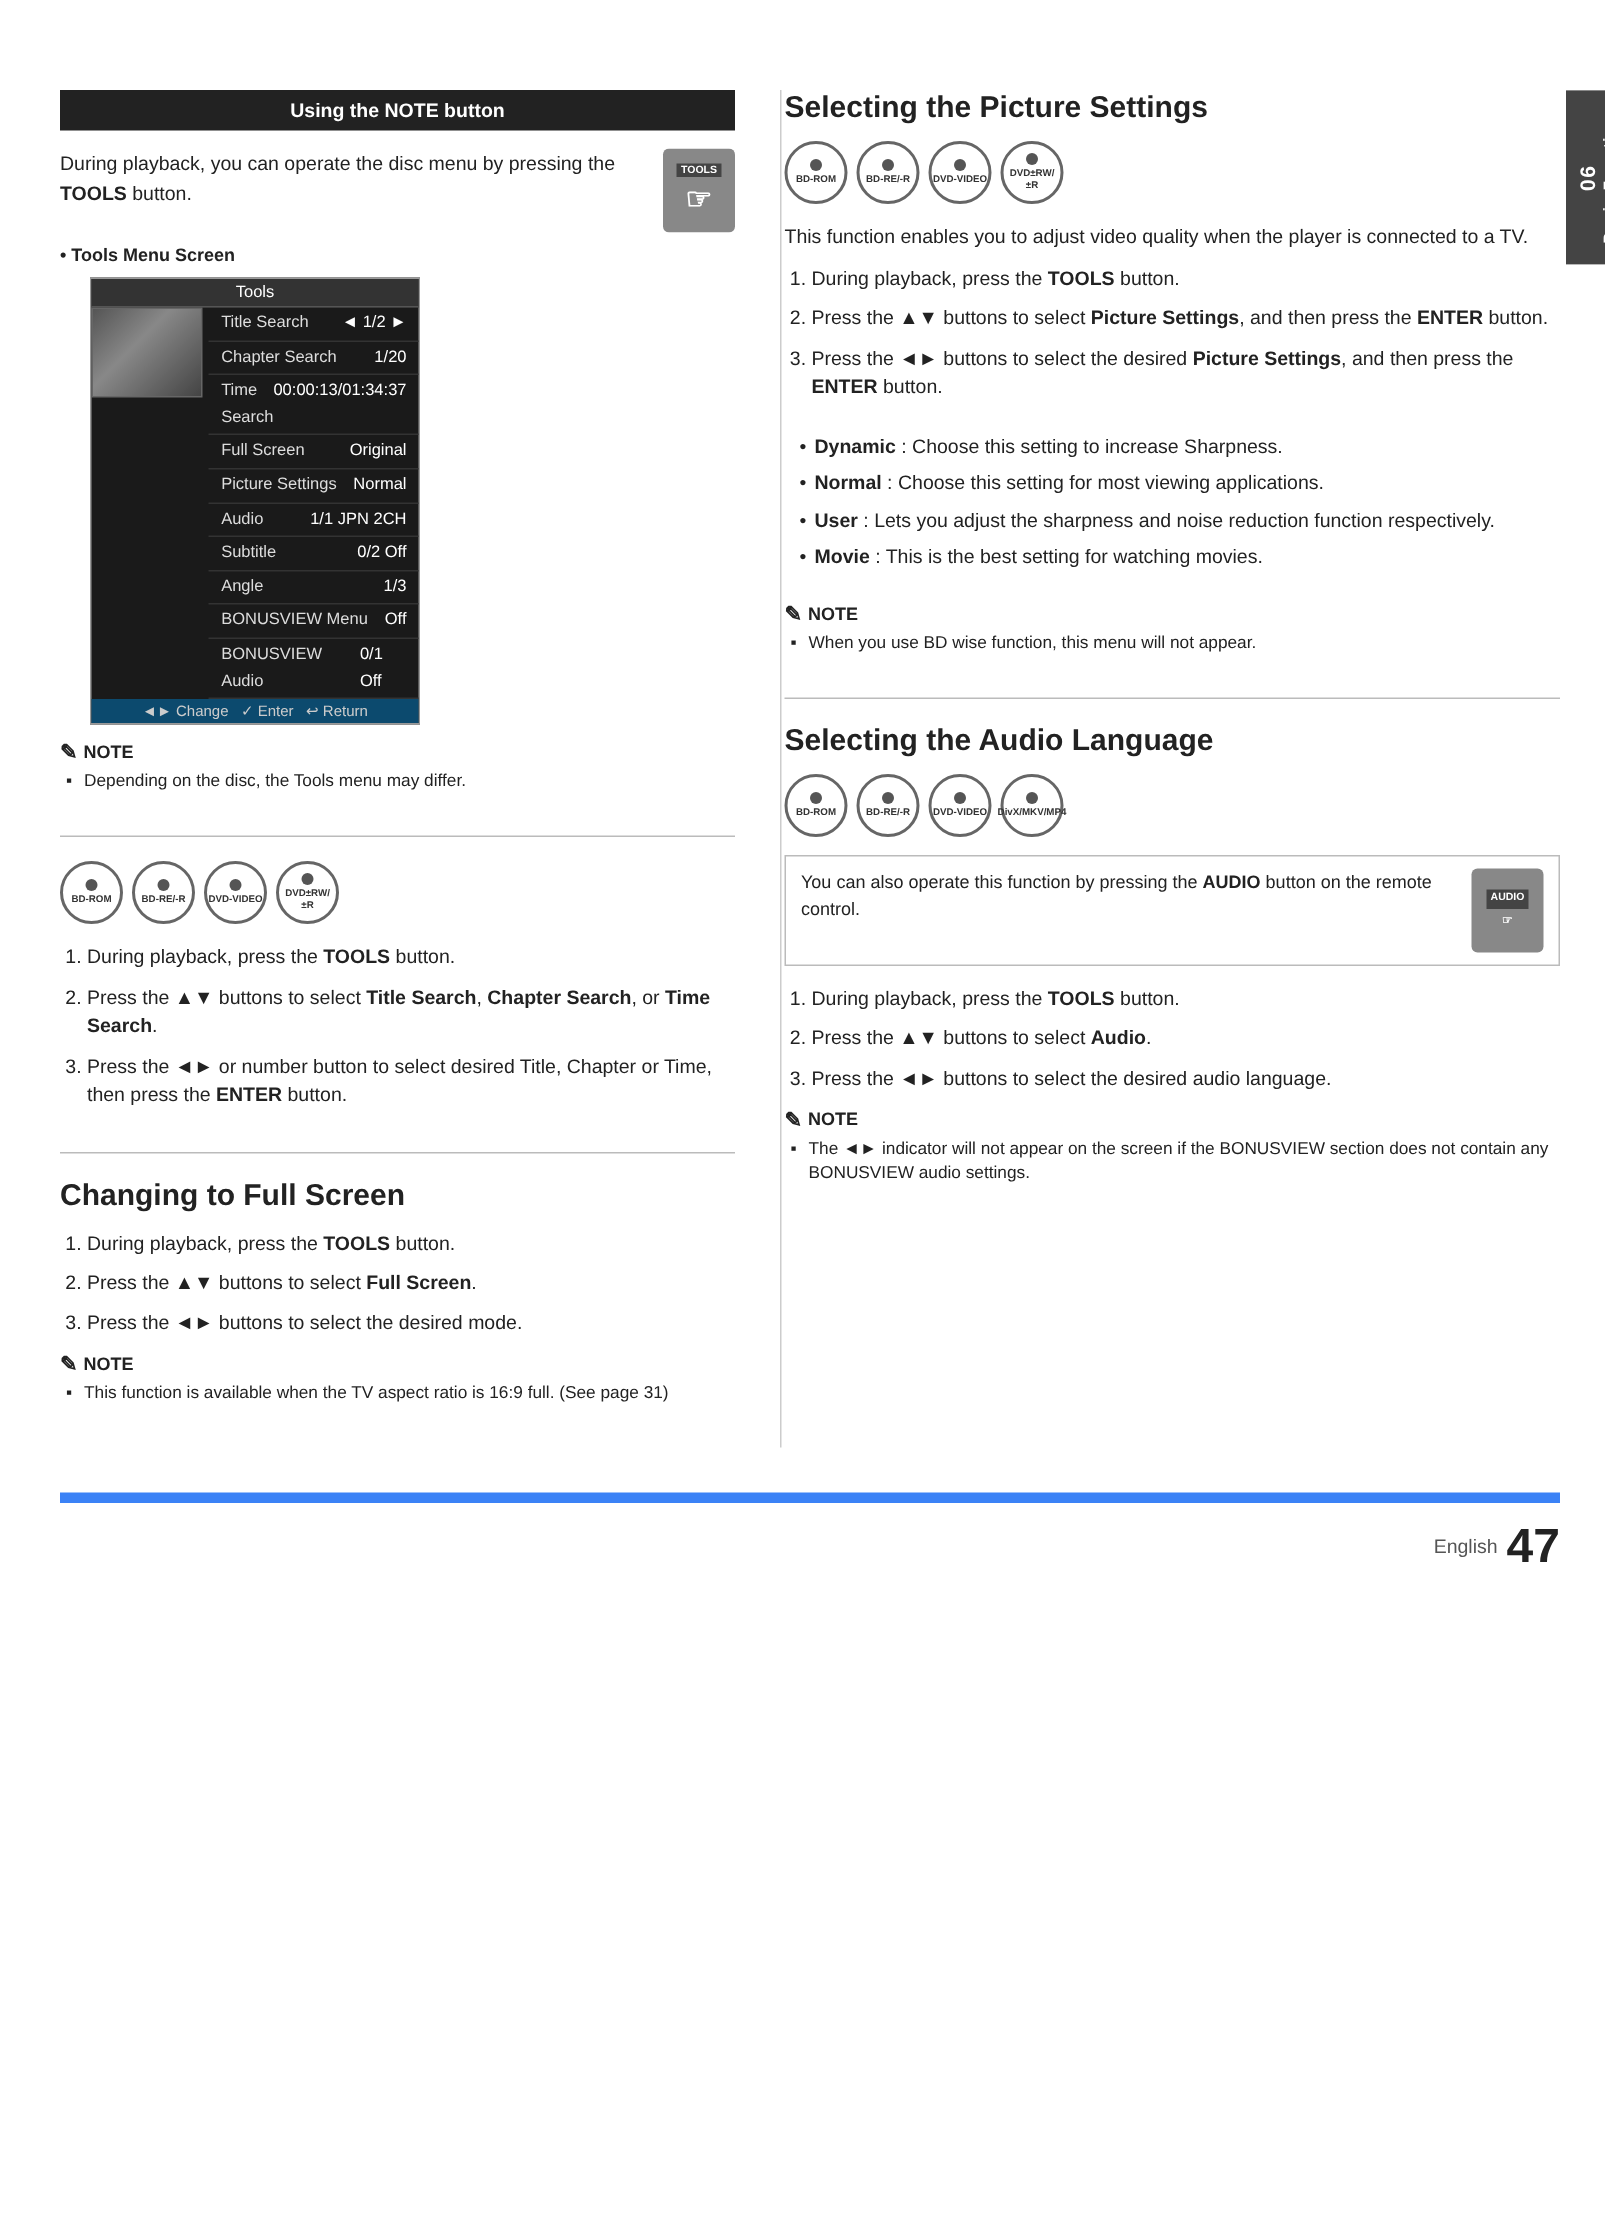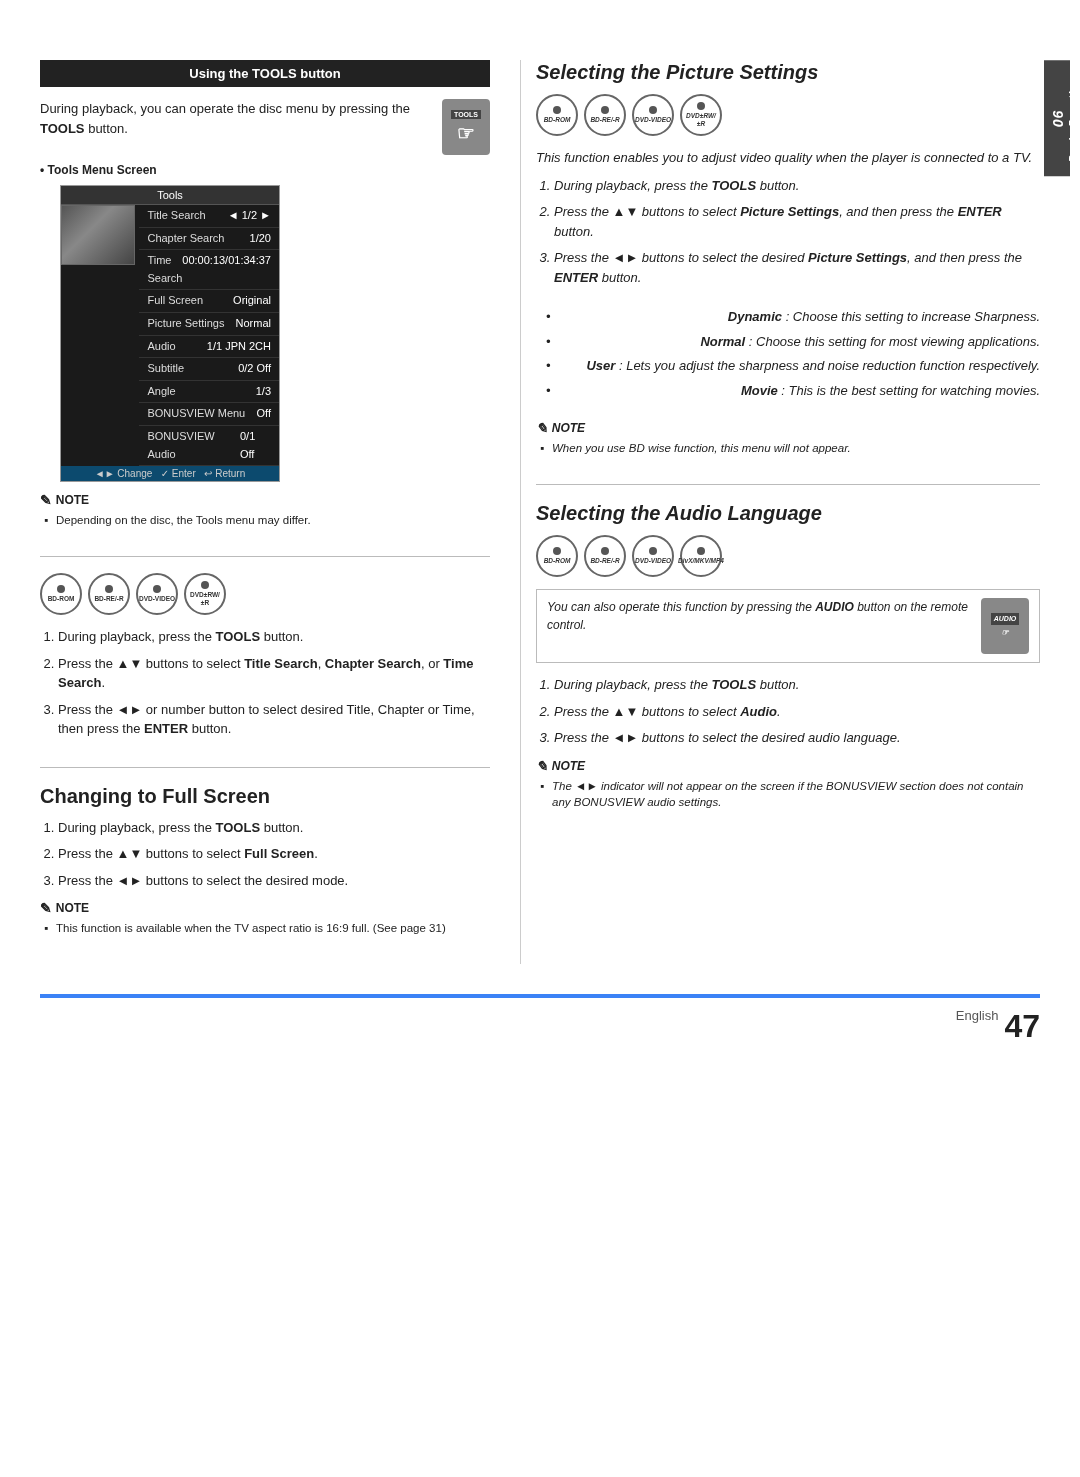--- a/index.html
+++ b/index.html
@@ -19,23 +19,22 @@
       width: 100%;
     }
 
     .left-column {
       width: 480px;
       padding-right: 30px;
     }
 
     .right-column {
       flex: 1;
-      padding-left: 15px;
+      padding-left: 2px;
       border-left: 1px solid #ccc;
-      font-style: italic;
     }
 
     
     .section-title {
       font-size: 20px;
       font-weight: bold;
       margin-bottom: 10px;
       margin-top: 0;
       line-height: 1.2;
     }
@@ -168,21 +167,20 @@
 
     ol.steps li {
       margin-bottom: 7px;
       line-height: 1.5;
     }
 
     ul.bullets {
       list-style: none;
       padding-left: 10px;
       margin: 20px 0;
-      text-align: right;
     }
 
     ul.bullets li {
       margin-bottom: 5px;
       line-height: 1.5;
       position: relative;
       padding-left: 10px;
     }
 
     ul.bullets li::before {
@@ -294,23 +292,24 @@
 
     hr.section-divider {
       border: none;
       border-top: 1px solid #bbb;
       margin: 16px 0;
     }
 
     .page-number-area {
       display: flex;
       justify-content: flex-end;
+      align-items: center;
       margin-top: 30px;
       padding-top: 10px;
-      border-top: 4px solid #3b82f6;
+      border-top: 7px solid #3b82f6;
     }
 
     .page-number-text {
       font-size: 13px;
       color: #555;
     }
 
     .page-number-big {
       font-size: 32px;
       font-weight: bold;
@@ -323,21 +322,21 @@
   </style>
 </head>
 <body>
 
 <div class="page-layout">
 
   <div class="left-column">
 
     <div class="section-block">
       <div class="tools-header">
-        <span>Using the TOOLS button</span>
+        <span>Using the NOTE button</span>
       </div>
 
       <div style="overflow:hidden; margin-bottom:8px;">
         <div class="tools-button-img">
           <span class="tools-label">TOOLS</span>
           <span class="hand-icon">☞</span>
         </div>
         <p>
           <span>During playback, you can operate the disc menu by pressing the </span><b>TOOLS</b><span> button.</span>
         </p>

